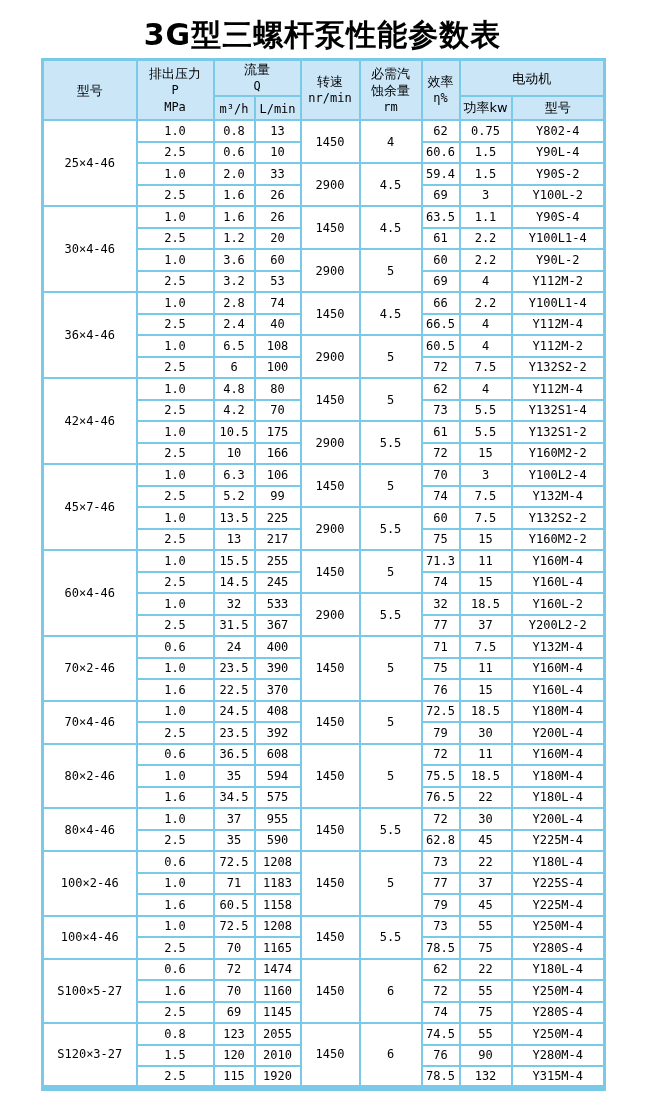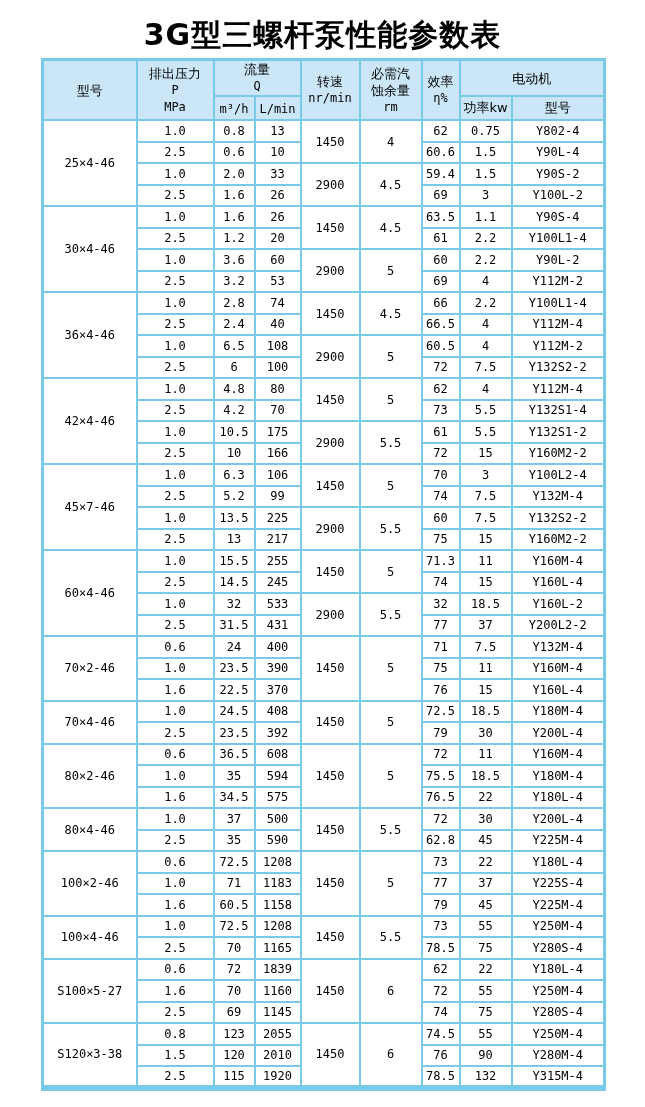--- a/index.html
+++ b/index.html
@@ -320,21 +320,21 @@
         <td>533</td>
         <td rowspan="2">2900</td>
         <td rowspan="2">5.5</td>
         <td>32</td>
         <td>18.5</td>
         <td>Y160L-2</td>
       </tr>
       <tr>
         <td>2.5</td>
         <td>31.5</td>
-        <td>431</td>
+        <td>367</td>
         <td>77</td>
         <td>37</td>
         <td>Y200L2-2</td>
       </tr>
       <tr>
         <td rowspan="3" class="model-cell">70×2-46</td>
         <td>0.6</td>
         <td>24</td>
         <td>400</td>
         <td rowspan="3">1450</td>
@@ -402,21 +402,21 @@
         <td>34.5</td>
         <td>575</td>
         <td>76.5</td>
         <td>22</td>
         <td>Y180L-4</td>
       </tr>
       <tr>
         <td rowspan="2" class="model-cell">80×4-46</td>
         <td>1.0</td>
         <td>37</td>
-        <td>500</td>
+        <td>955</td>
         <td rowspan="2">1450</td>
         <td rowspan="2">5.5</td>
         <td>72</td>
         <td>30</td>
         <td>Y200L-4</td>
       </tr>
       <tr>
         <td>2.5</td>
         <td>35</td>
         <td>590</td>
@@ -467,21 +467,21 @@
         <td>70</td>
         <td>1165</td>
         <td>78.5</td>
         <td>75</td>
         <td>Y280S-4</td>
       </tr>
       <tr>
         <td rowspan="3" class="model-cell">S100×5-27</td>
         <td>0.6</td>
         <td>72</td>
-        <td>1839</td>
+        <td>1474</td>
         <td rowspan="3">1450</td>
         <td rowspan="3">6</td>
         <td>62</td>
         <td>22</td>
         <td>Y180L-4</td>
       </tr>
       <tr>
         <td>1.6</td>
         <td>70</td>
         <td>1160</td>
@@ -491,21 +491,21 @@
       </tr>
       <tr>
         <td>2.5</td>
         <td>69</td>
         <td>1145</td>
         <td>74</td>
         <td>75</td>
         <td>Y280S-4</td>
       </tr>
       <tr>
-        <td rowspan="3" class="model-cell">S120×3-38</td>
+        <td rowspan="3" class="model-cell">S120×3-27</td>
         <td>0.8</td>
         <td>123</td>
         <td>2055</td>
         <td rowspan="3">1450</td>
         <td rowspan="3">6</td>
         <td>74.5</td>
         <td>55</td>
         <td>Y250M-4</td>
       </tr>
       <tr>

